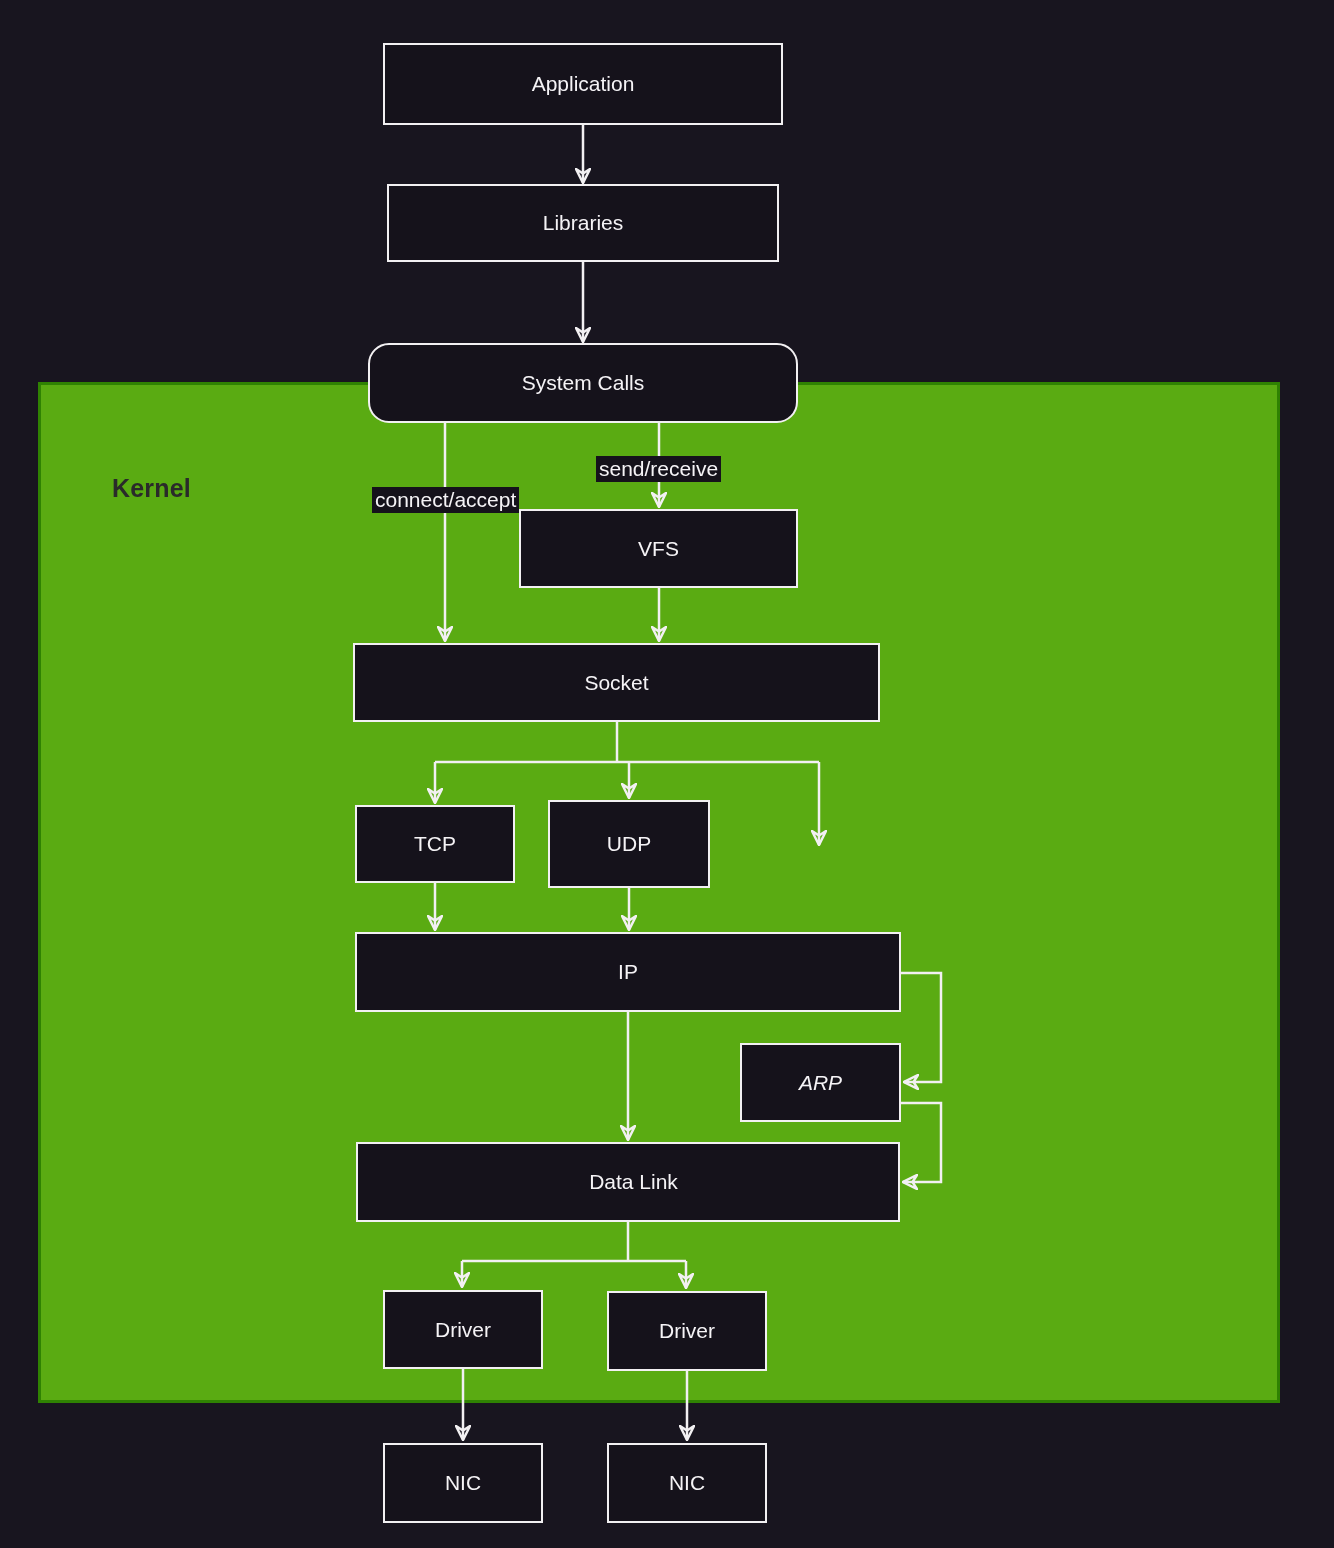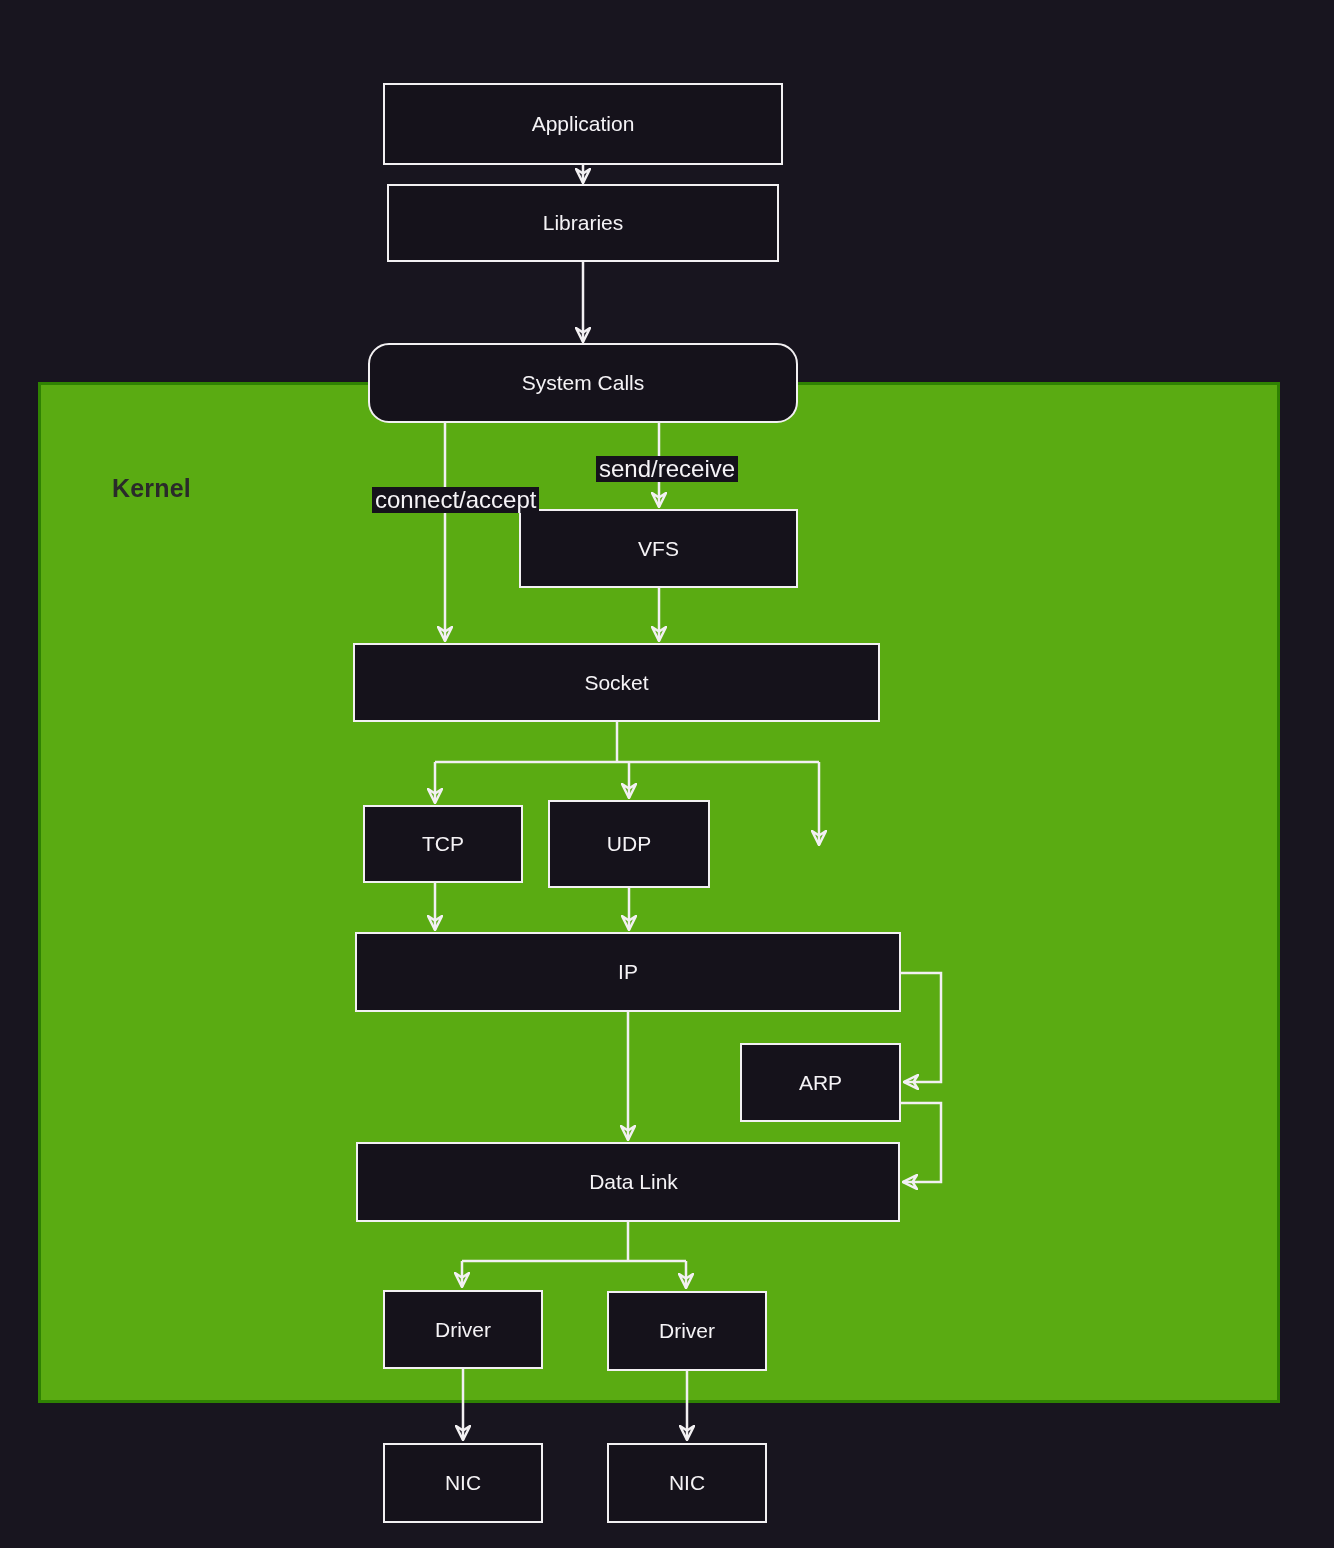--- a/index.html
+++ b/index.html
@@ -38,21 +38,21 @@
     position:absolute;box-sizing:border-box;
     background:var(--node-fill);
     border:2px solid var(--node-border);
     display:flex;align-items:center;justify-content:center;
     color:var(--text);font-size:21px;
     white-space:nowrap;
   }
   .edge-label{
     position:absolute;
     background:var(--node-fill);
-    color:var(--text);font-size:24px;line-height:26px;
+    color:var(--text);font-size:21px;line-height:26px;
     padding:0 3px;
     white-space:nowrap;
   }
 </style>
 </head>
 <body>
 
 <div class="canvas">
 
   <div class="kernel-rect"></div>
@@ -80,29 +80,29 @@
     <path d="M901,973 H941 V1082 H904" marker-end="url(#arrow)"></path>
     <path d="M901,1103 H941 V1182 H903" marker-end="url(#arrow)"></path>
     <path d="M628,1222 V1261"></path>
     <path d="M462,1261 H686"></path>
     <path d="M462,1261 V1287" marker-end="url(#arrow)"></path>
     <path d="M686,1261 V1288" marker-end="url(#arrow)"></path>
     <path d="M463,1369 V1440" marker-end="url(#arrow)"></path>
     <path d="M687,1371 V1440" marker-end="url(#arrow)"></path>
   </svg>
 
-  <div class="node" style="left:383px;top:43px;width:400px;height:82px;margin-top:40px;">Application</div>
+  <div class="node" style="left:383px;top:43px;width:400px;height:82px;">Application</div>
   <div class="node" style="left:387px;top:184px;width:392px;height:78px;">Libraries</div>
   <div class="node" style="left:368px;top:343px;width:430px;height:80px;border-radius:21px;">System Calls</div>
   <div class="node" style="left:519px;top:509px;width:279px;height:79px;">VFS</div>
   <div class="node" style="left:353px;top:643px;width:527px;height:79px;text-align:right;">Socket</div>
-  <div class="node" style="left:355px;top:805px;width:160px;height:78px;margin-left:8px;">TCP</div>
+  <div class="node" style="left:355px;top:805px;width:160px;height:78px;">TCP</div>
   <div class="node" style="left:548px;top:800px;width:162px;height:88px;">UDP</div>
   <div class="node" style="left:355px;top:932px;width:546px;height:80px;">IP</div>
-  <div class="node" style="left:740px;top:1043px;width:161px;height:79px;">ARP</div>
+  <div class="node" style="left:740px;top:1043px;width:161px;height:79px;font-style:italic;">ARP</div>
   <div class="node" style="left:356px;top:1142px;width:544px;height:80px;padding-left:11px;">Data Link</div>
   <div class="node" style="left:383px;top:1290px;width:160px;height:79px;">Driver</div>
   <div class="node" style="left:607px;top:1291px;width:160px;height:80px;">Driver</div>
   <div class="node" style="left:383px;top:1443px;width:160px;height:80px;">NIC</div>
   <div class="node" style="left:607px;top:1443px;width:160px;height:80px;">NIC</div>
 
   <div class="edge-label" style="left:596px;top:456px;">send/receive</div>
   <div class="edge-label" style="left:372px;top:487px;">connect/accept</div>
 
 </div>

